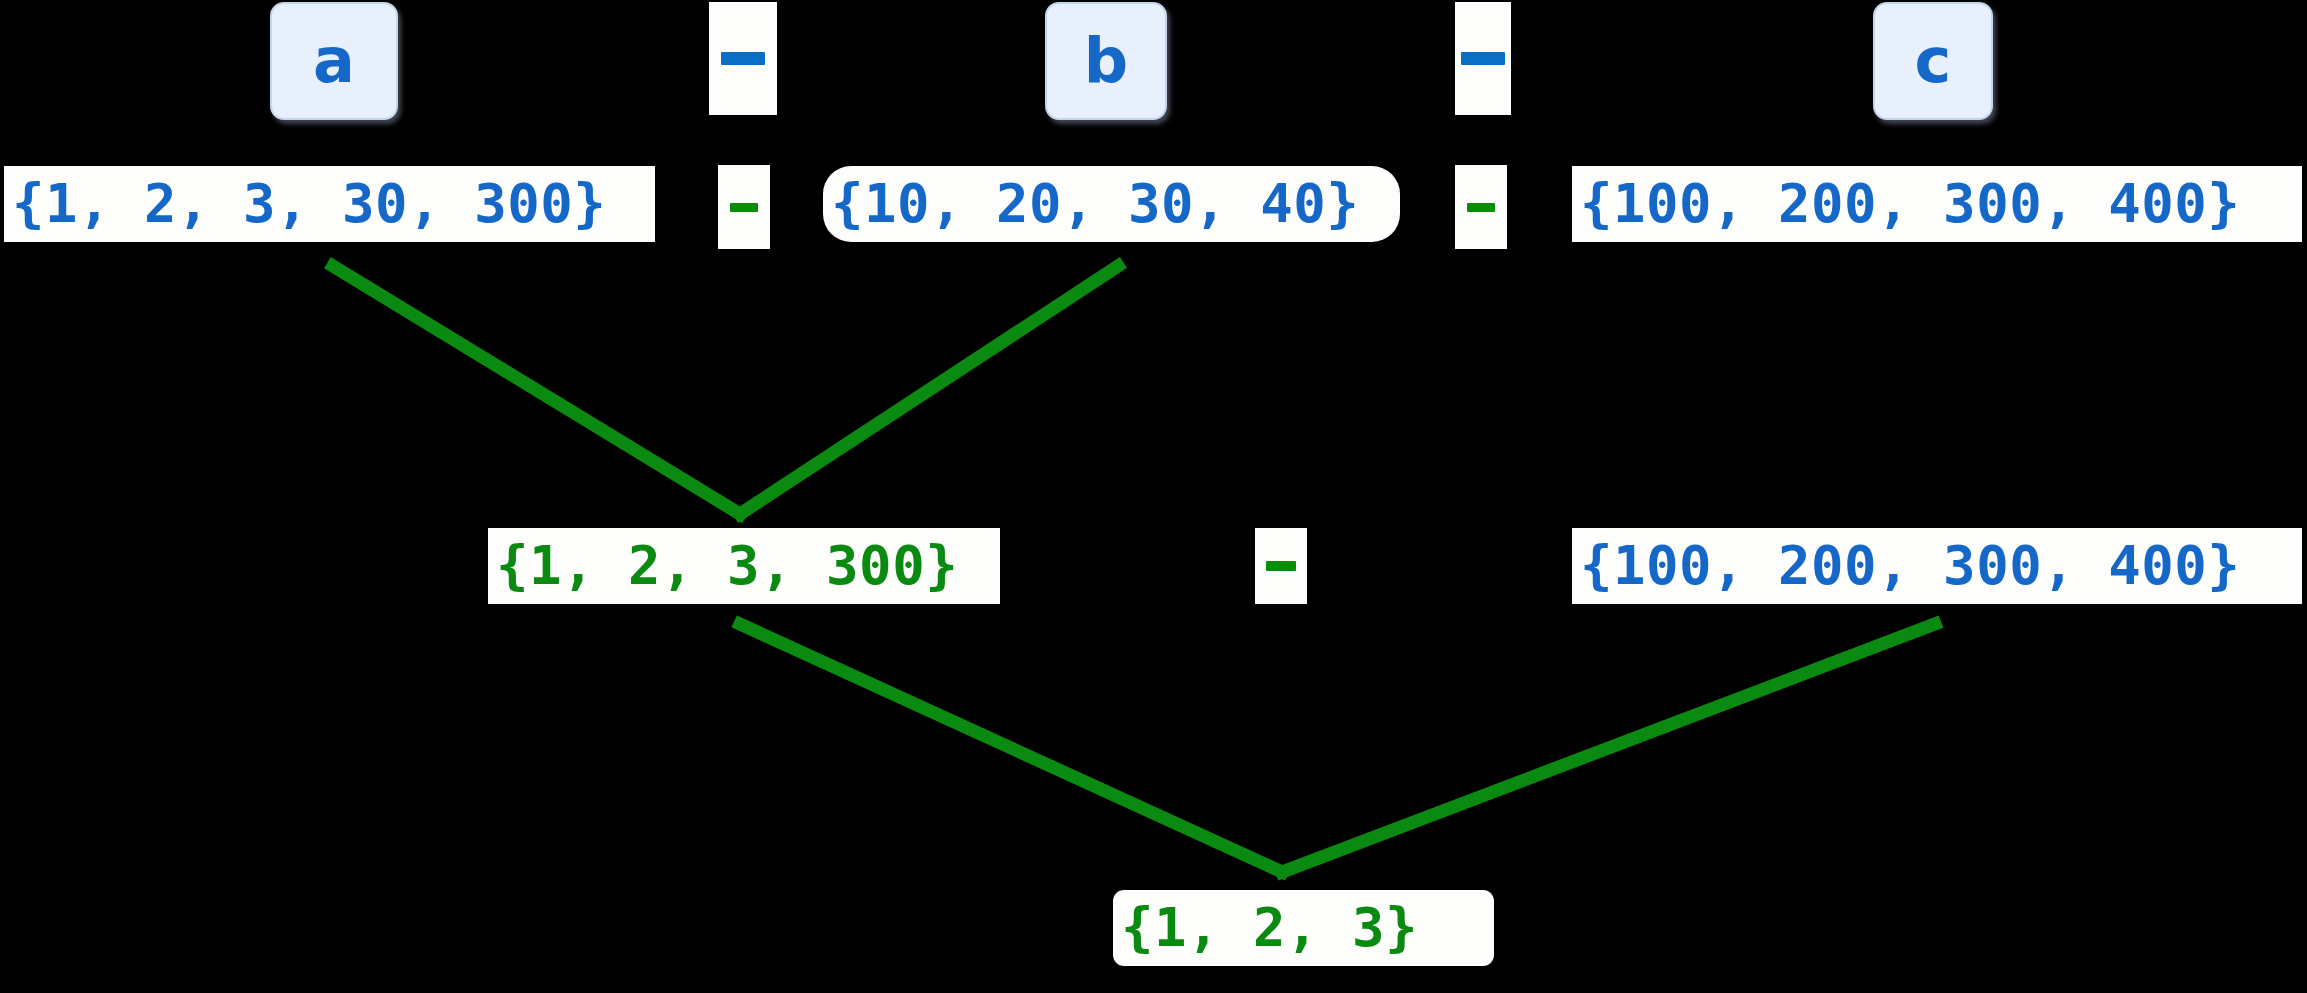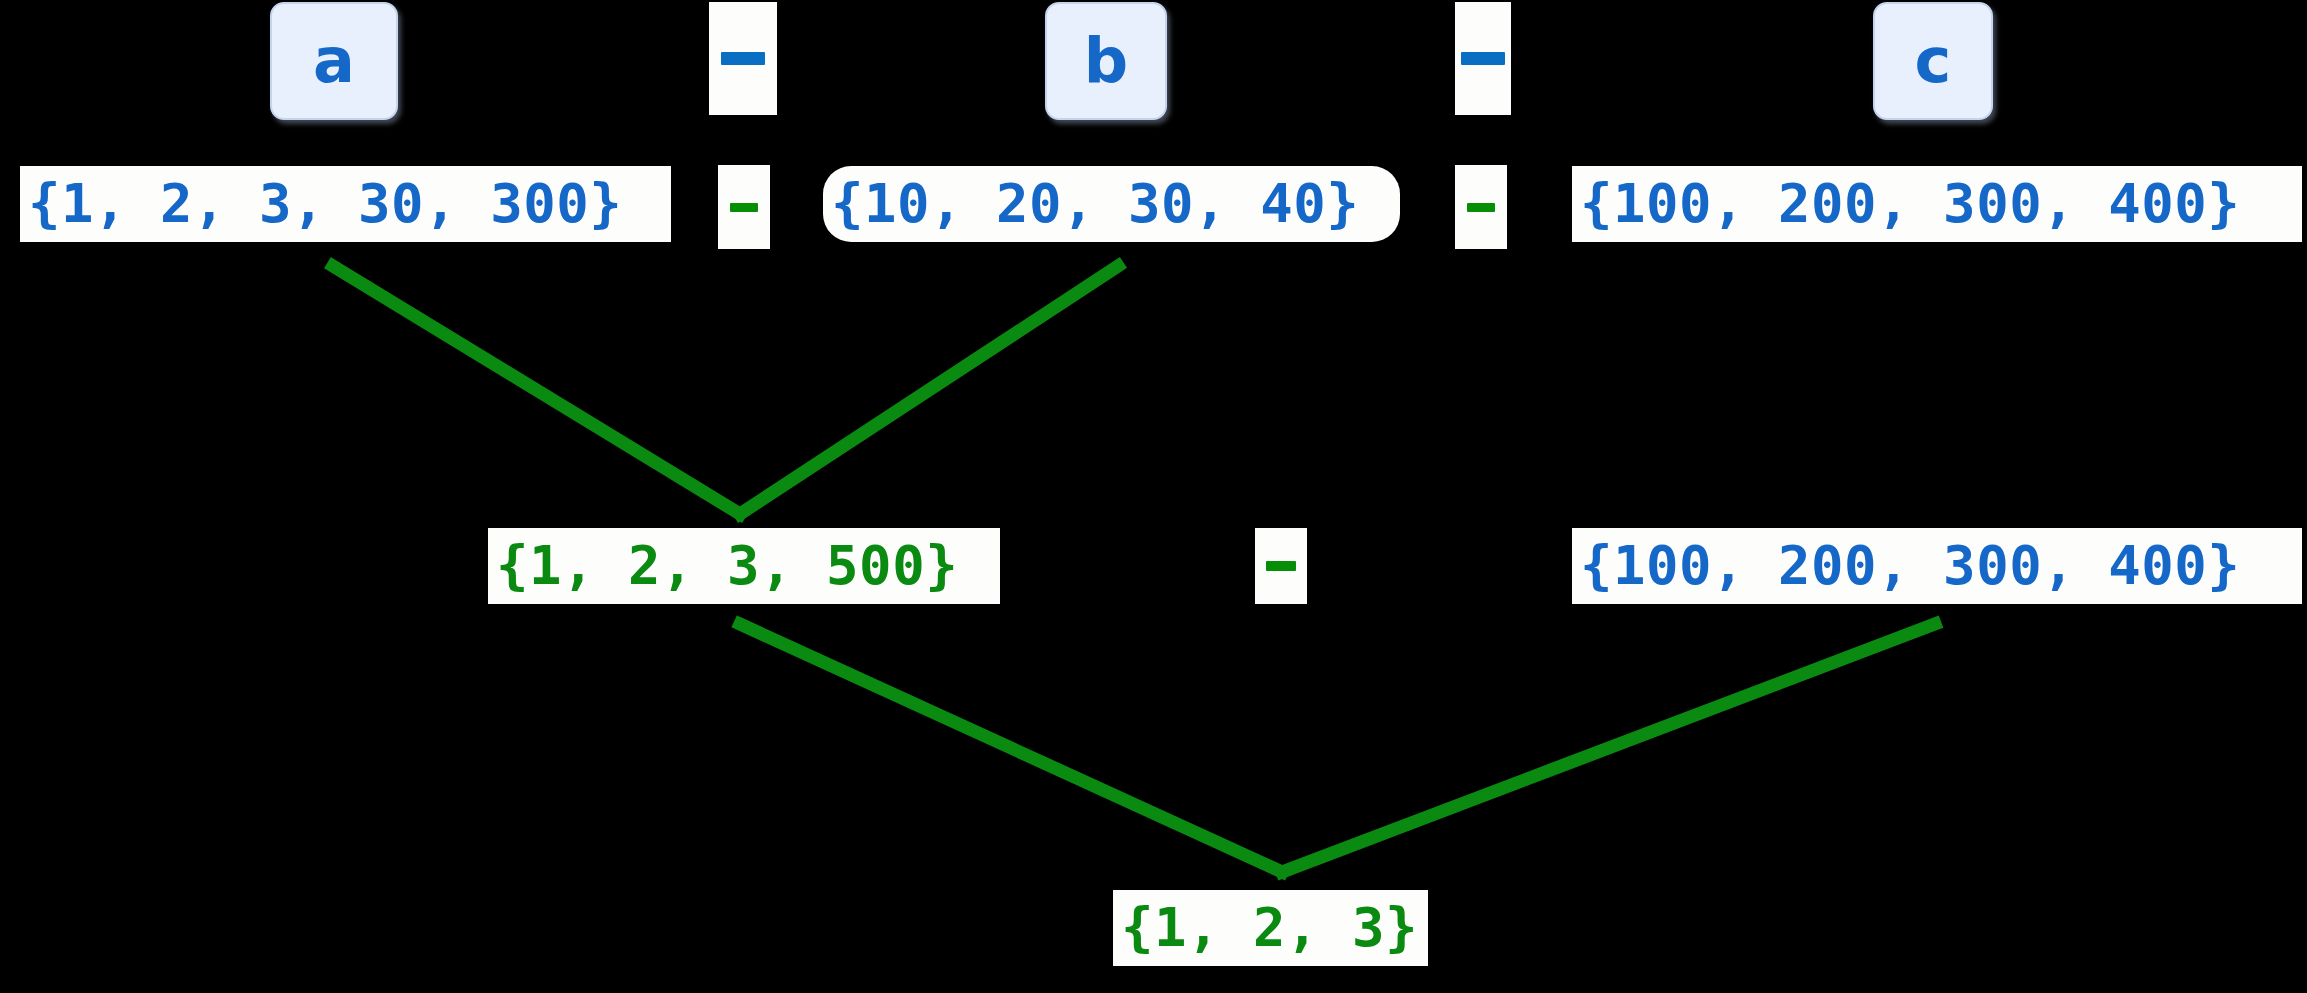--- a/index.html
+++ b/index.html
@@ -126,49 +126,49 @@
   </div>
 
   <div class="opchip op-blue" style="left:1455px; top:2px; width:56px; height:113px;">
     <span class="bar"></span>
   </div>
 
   <div class="keycap" style="left:1873px; top:2px; width:120px; height:118px;">
     <span>c</span>
   </div>
 
-  <div class="valbox blue" style="left:20px; top:166px; width:651px; height:76px;">
+  <div class="valbox blue" style="left:4px; top:166px; width:651px; height:76px;">
     <span>{1, 2, 3, 30, 300}</span>
   </div>
 
   <div class="opchip op-green-sm" style="left:718px; top:165px; width:52px; height:84px;">
     <span class="bar"></span>
   </div>
 
   <div class="valbox blue" style="left:823px; top:166px; width:577px; height:76px;border-radius:28px;">
     <span>{10, 20, 30, 40}</span>
   </div>
 
   <div class="opchip op-green-sm" style="left:1455px; top:165px; width:52px; height:84px;">
     <span class="bar"></span>
   </div>
 
   <div class="valbox blue" style="left:1572px; top:166px; width:730px; height:76px;">
     <span>{100, 200, 300, 400}</span>
   </div>
 
   <div class="valbox green" style="left:488px; top:528px; width:512px; height:76px;">
-    <span>{1, 2, 3, 500}</span>
+    <span>{1, 2, 3, 300}</span>
   </div>
 
   <div class="opchip op-green-md" style="left:1255px; top:528px; width:52px; height:76px;">
     <span class="bar"></span>
   </div>
 
   <div class="valbox blue" style="left:1572px; top:528px; width:730px; height:76px;">
     <span>{100, 200, 300, 400}</span>
   </div>
 
-  <div class="valbox green" style="left:1113px; top:890px; width:315px; height:76px;">
+  <div class="valbox green" style="left:1113px; top:890px; width:381px; height:76px;border-radius:11px;">
     <span>{1, 2, 3}</span>
   </div>
 
 </div>
 
 </body></html>

